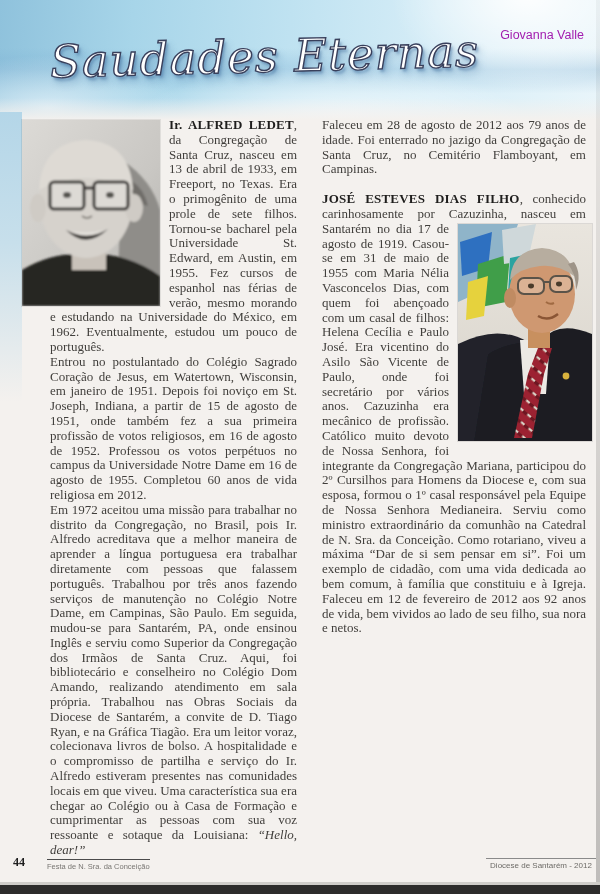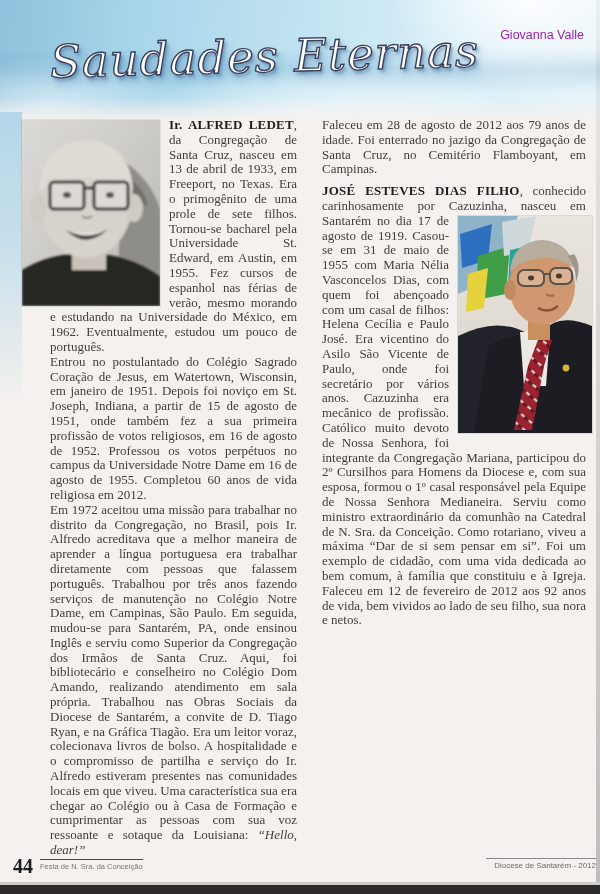--- a/index.html
+++ b/index.html
@@ -56,21 +56,21 @@
   .col-left  { left:50px;  width:247px; }
   .col-right { left:322px; width:264px; }
   .body-text {
     margin:0;
     font-size:13px; line-height:14.8px;
     text-align:justify;
     color:#403e3b;
     hyphens:auto; overflow-wrap:break-word;
   }
   .obit-name { font-weight:bold; color:#1f1e1d; letter-spacing:0.2px; }
-  .jose-para { margin-top:7px; }
+  .jose-para { margin-top:15px; }
   .quote-italic { font-style: italic; }
 
   .photo1-float {
     float:left; width:138px; height:186px;
     margin:2px 9px 3px -28px;
     background:#cfcdc9;
     box-shadow: 0 0 0 1px rgba(0,0,0,0.08);
   }
   .photo2-float {
     float:right; width:134px; height:217px;
@@ -80,33 +80,33 @@
   }
   .photo1-float svg, .photo2-float svg { display:block; width:100%; height:100%; }
 
   
   .footer-left {
     position:absolute; left:13px; top:856px;
     display:flex; align-items:flex-start;
   }
   .page-num {
     font-family:"Liberation Serif", serif; font-weight:bold;
-    font-size:20px; color:#1d1d1d; line-height:1; margin-right:7px;
+    font-size:12px; color:#1d1d1d; line-height:1; margin-right:22px;
   }
   .footer-caption-left {
     margin-top:3px;
     border-top:1.4px solid #4a4a4a; padding-top:2px;
     font-family:"Liberation Sans", sans-serif;
     font-size:7.5px; color:#787672; min-width:82px;text-align:center;
   }
   .footer-right {
     position:absolute; right:4px; top:858px; width:110px;
     border-top:1px solid #8a8a8a; padding-top:2px;
     font-family:"Liberation Sans", sans-serif;
-    font-size:8px; color:#6d6b67; text-align:right;
+    font-size:8px; color:#6d6b67; text-align:center;
   }
 
   
   .edge-right {
     position:absolute; right:0; top:0; bottom:0; width:4px;
     background: linear-gradient(180deg, rgba(0,0,0,0.04), rgba(0,0,0,0.22));
   }
   .edge-bottom-grey { position:absolute; left:0; right:0; bottom:9px; height:3px; background:#cfcdc9; }
   .edge-bottom-dark { position:absolute; left:0; right:0; bottom:0; height:9px; background:#2d2c2b; }
 </style>

